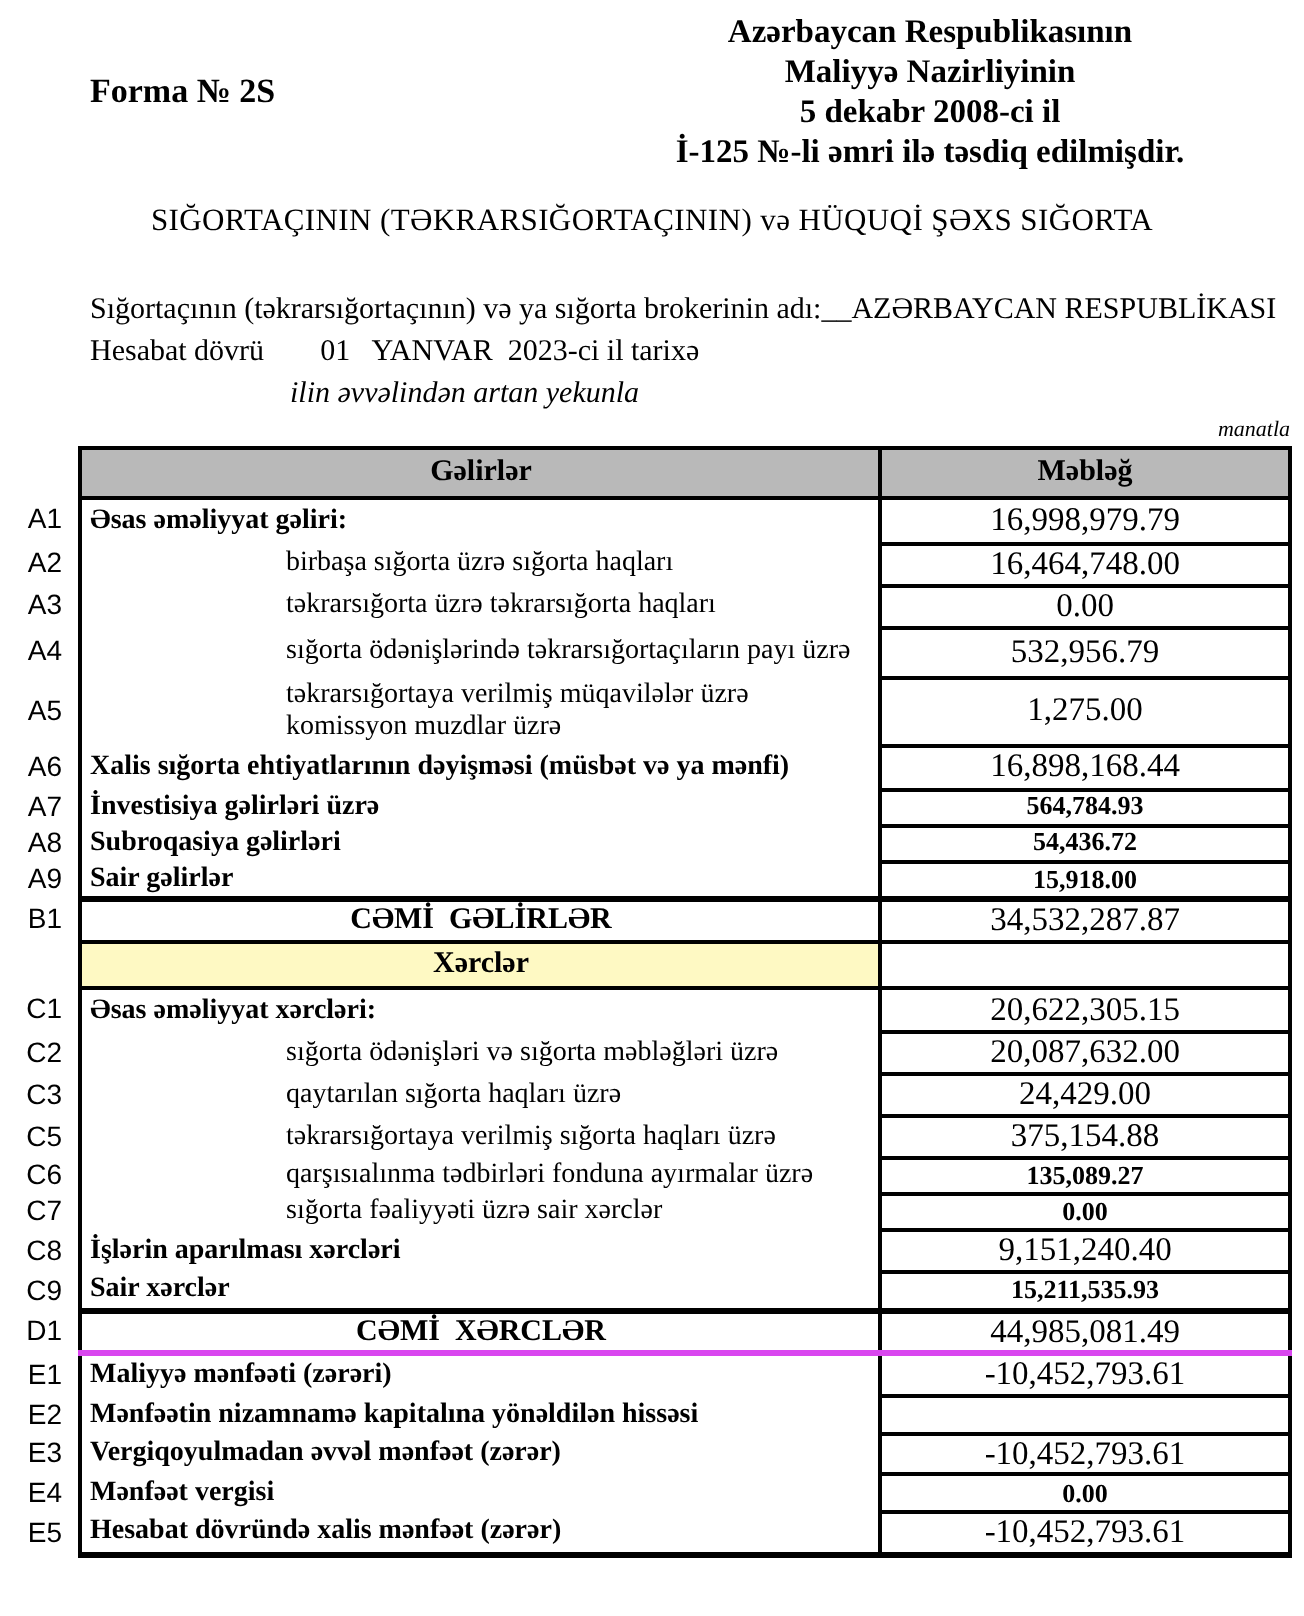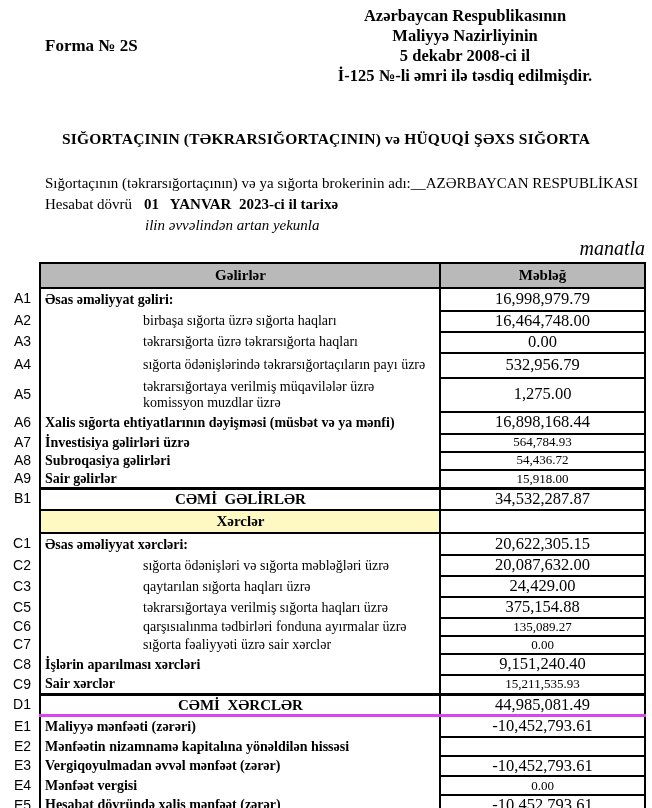--- a/index.html
+++ b/index.html
@@ -5,26 +5,26 @@
   html,body{margin:0;padding:0;background:#fff;}
   .page{
     width:652px;height:808px;background:#fff;color:#000;
     font-family:"Liberation Serif",serif;position:relative;overflow:hidden;
     box-sizing:border-box;padding-top:6px;
   }
   
   .top{display:flex;justify-content:space-between;align-items:flex-start;padding:0 4px 0 45px;}
   .form-no{font-weight:bold;font-size:17px;margin-top:30px;white-space:nowrap;}
   .approval{width:362px;text-align:center;font-weight:bold;font-size:16.5px;line-height:1.22;margin-right:2px;}
-  .doc-title{text-align:center;font-weight:bold;font-size:15.5px;margin-top:43px;letter-spacing:.2px;}
+  .doc-title{text-align:center;font-weight:normal;font-size:15.5px;margin-top:15px;letter-spacing:.2px;}
   .info{margin:25px 0 0 45px;font-size:15px;line-height:21px;}
   .period-label{display:inline-block;}
-  .period-value{margin-left:12px;white-space:pre;font-weight:bold;}
+  .period-value{margin-left:28px;white-space:pre;}
   .cumulative{font-style:italic;margin-left:100px;}
-  .manatla{text-align:right;font-style:italic;font-size:20px;padding-right:7px;margin-top:1px;}
+  .manatla{text-align:right;font-style:italic;font-size:11px;padding-right:7px;margin-top:1px;}
   
   table.report{border-collapse:collapse;margin-top:2px;width:645px;table-layout:fixed;}
   td{vertical-align:middle;box-sizing:border-box;line-height:1.12;}
   td.code{font-family:"Liberation Sans",sans-serif;font-size:14px;text-align:right;padding-right:8px;border:none;}
   td.lbl{border-left:2px solid #000;border-right:2px solid #000;font-size:14px;padding:1px 3px 1px 4px;}
   td.val{border:2px solid #000;text-align:center;font-size:16.5px;padding:0 6px;}
   tr{height:21px;}
   tr.r-header{height:25px;}
   tr.r-header td.lbl,tr.r-header td.val{
     background:#b9b9b9;font-weight:bold;text-align:center;font-size:15px;border:2px solid #000;
@@ -33,21 +33,21 @@
   tr.r-section td.lbl{background:#fef9c3;font-weight:bold;text-align:center;font-size:15px;}
   tr.r-section td.lbl,tr.r-section td.val{border-top:2px solid #000;border-bottom:2px solid #000;}
   tr.r-main td.lbl{font-weight:bold;margin-top:44px;}
   tr.r-sub td.lbl{padding-left:102px;font-weight:normal;}
   tr.r-total{height:21px;}
   tr.r-total td.lbl{font-weight:bold;text-align:center;font-size:15px;white-space:pre;}
   tr.r-total td.lbl,tr.r-total td.val{border-top:3px solid #000;border-bottom:2px solid #000;}
   tr.thick-top td.lbl,tr.thick-top td.val{border-top:3px solid #d946ef;}
   tbody tr:last-child td.lbl,tbody tr:last-child td.val{border-bottom:3px solid #000;}
   tr.v-sm{height:18px;}
-  tr.v-sm td.val{font-size:13px;font-weight:normal;}
+  tr.v-sm td.val{font-size:13px;font-weight:bold;}
   tr[data-code="A1"]{height:23px;}
   tr[data-code="A4"]{height:25px;}
   tr[data-code="A5"]{height:34px;}
   tr[data-code="A6"],tr[data-code="C1"]{height:22px;}
   tr[data-code^="E"]{height:19px;}
 </style>
 </head>
 <body>
 
 <div class="page">

